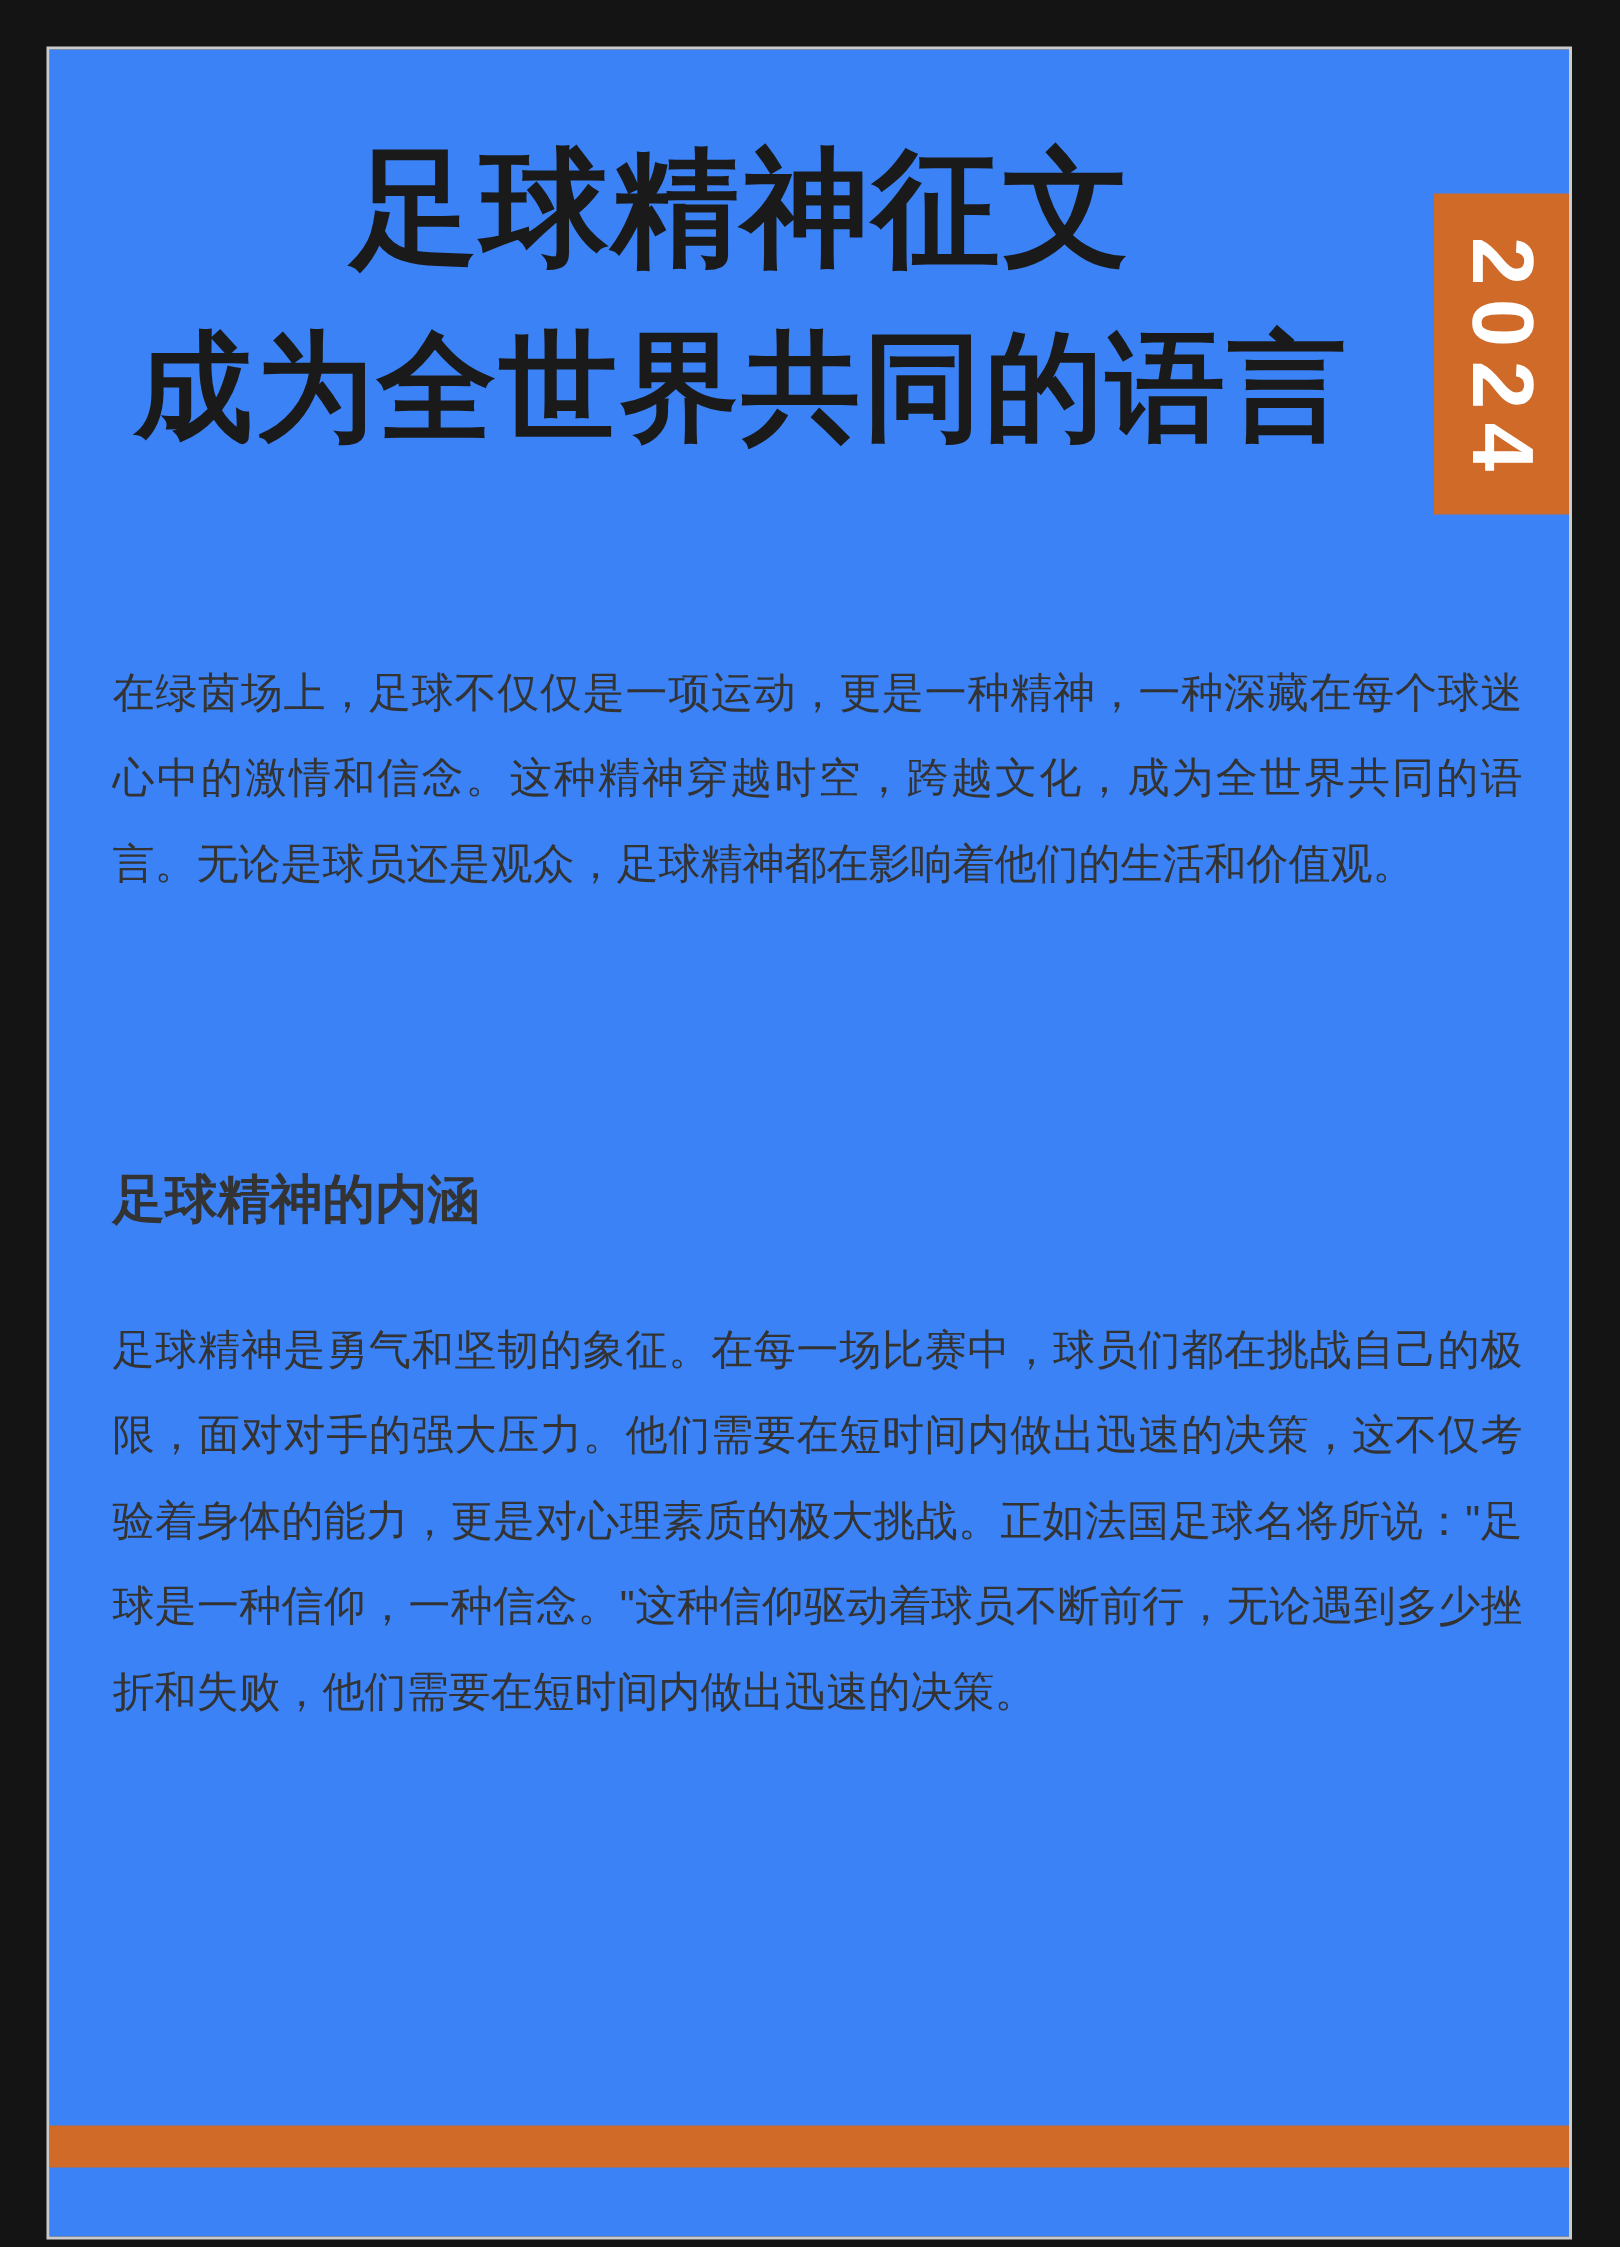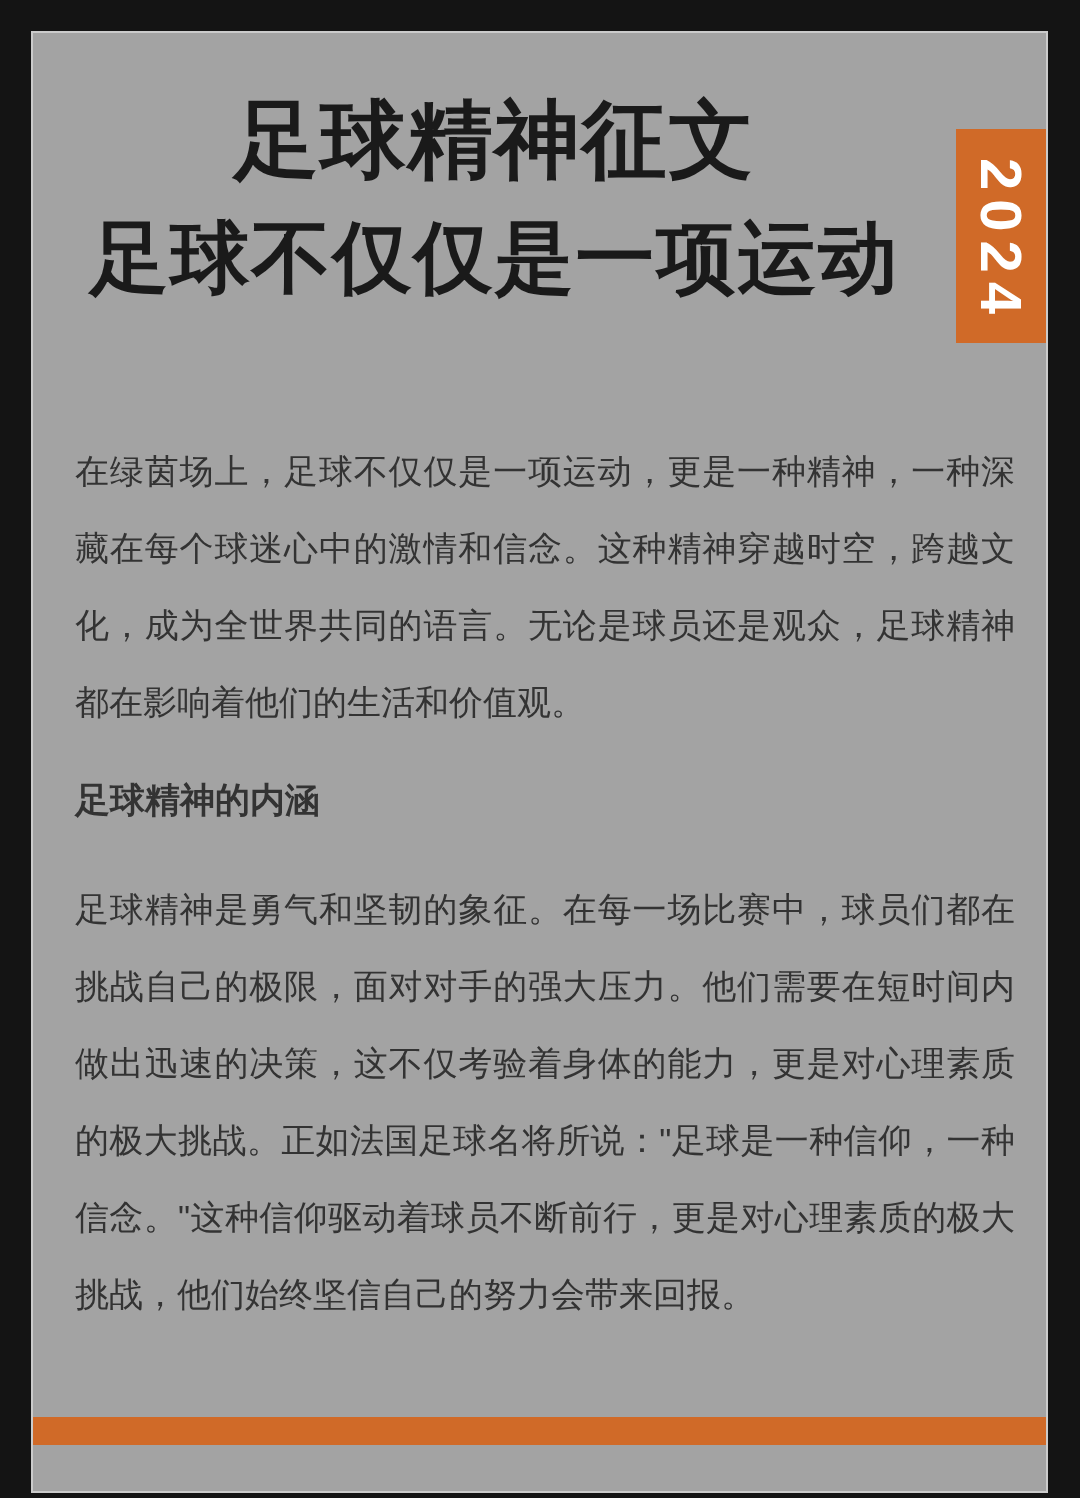--- a/index.html
+++ b/index.html
@@ -16,21 +16,21 @@
     width: 1080px;
     height: 1498px;
     background: #141414;
   }
   .page {
     position: absolute;
     left: 33px;
     top: 33px;
     width: 1013px;
     height: 1458px;
-    background: #a3a3a3;
+    background: #3b82f6;
     outline: 2px solid #cbcbcb;
   }
   .year-badge {
     position: absolute;
     left: 923px;
     top: 96px;
     width: 90px;
     height: 214px;
     background: var(--accent_orange, #d06a28);
     display: flex;
@@ -70,22 +70,22 @@
     font-weight: 900;
     color: var(--title_black, #1a1a1a);
     letter-spacing: 2px;
     white-space: nowrap;
   }
   .para {
     position: absolute;
     left: 42px;
     width: 940px;
     margin: 0;
-    font-size: 34px;
-    line-height: 77px;
+    font-size: 28px;
+    line-height: 57px;
     color: var(--body_text, #333333);
     text-align: justify;
     text-justify: inter-ideograph;
     word-break: break-all;
     overflow-wrap: anywhere;
   }
   .para-intro { top: 400px; }
   .para-section { top: 838px; }
   .section-heading {
     position: absolute;
@@ -108,29 +108,29 @@
   }
 </style>
 </head>
 <body>
 
 <div class="frame">
   <div class="page">
 
     <div class="title-area">
       <h1>足球精神征文</h1>
-      <h2>足球不仅仅是一项运动</h2>
+      <h2>成为全世界共同的语言</h2>
     </div>
 
     <div class="year-badge">
       <span class="year-text">2024</span>
     </div>
 
     <p class="para para-intro">在绿茵场上，足球不仅仅是一项运动，更是一种精神，一种深藏在每个球迷心中的激情和信念。这种精神穿越时空，跨越文化，成为全世界共同的语言。无论是球员还是观众，足球精神都在影响着他们的生活和价值观。</p>
 
     <h3 class="section-heading">足球精神的内涵</h3>
 
-    <p class="para para-section">足球精神是勇气和坚韧的象征。在每一场比赛中，球员们都在挑战自己的极限，面对对手的强大压力。他们需要在短时间内做出迅速的决策，这不仅考验着身体的能力，更是对心理素质的极大挑战。正如法国足球名将所说："足球是一种信仰，一种信念。"这种信仰驱动着球员不断前行，更是对心理素质的极大挑战，他们始终坚信自己的努力会带来回报。</p>
+    <p class="para para-section">足球精神是勇气和坚韧的象征。在每一场比赛中，球员们都在挑战自己的极限，面对对手的强大压力。他们需要在短时间内做出迅速的决策，这不仅考验着身体的能力，更是对心理素质的极大挑战。正如法国足球名将所说："足球是一种信仰，一种信念。"这种信仰驱动着球员不断前行，无论遇到多少挫折和失败，他们需要在短时间内做出迅速的决策。</p>
 
     <div class="bottom-bar"></div>
 
   </div>
 </div>
 
 </body></html>

